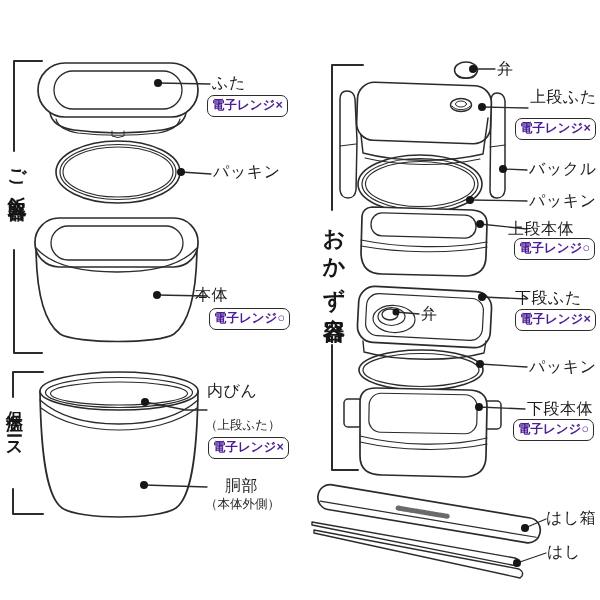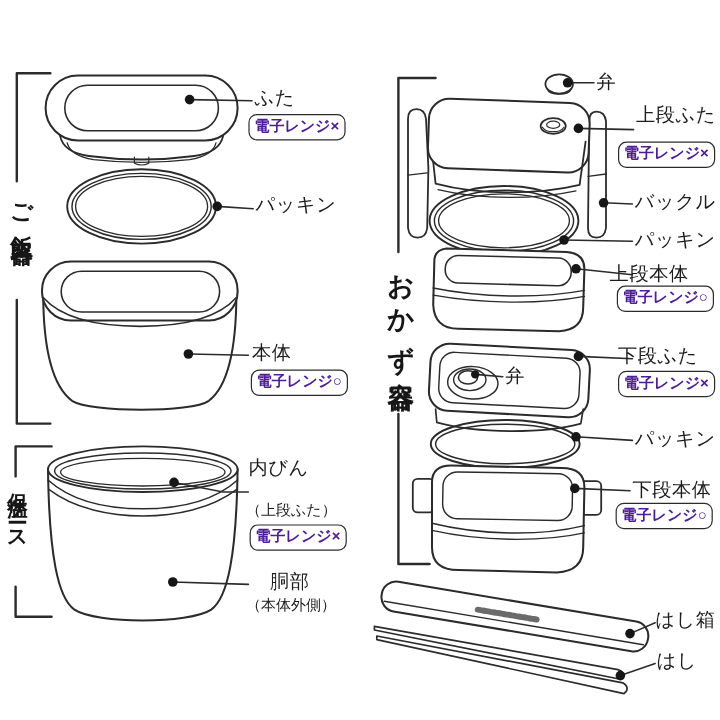--- a/index.html
+++ b/index.html
@@ -191,21 +191,21 @@
   </g>
 </svg>
 
   <div class="vtitle t-rice">ご飯容器</div>
   <div class="vtitle t-thermal">保温ケース</div>
   <div class="vtitle t-okazu">おかず容器</div>
 
   <div class="lbl" style="left:212px;top:74px">ふた</div>
   <div class="badge" style="left:207px;top:95px">電子レンジ×</div>
   <div class="lbl" style="left:213px;top:163px">パッキン</div>
-  <div class="lbl" style="left:210px;top:286px">本体</div>
+  <div class="lbl" style="left:195px;top:286px">本体</div>
   <div class="badge" style="left:209px;top:308px">電子レンジ○</div>
   <div class="lbl" style="left:207px;top:382px">内びん</div>
   <div class="lbl sub" style="left:205px;top:419px">（上段ふた）</div>
   <div class="badge" style="left:208px;top:437px">電子レンジ×</div>
   <div class="lbl" style="left:225px;top:477px">胴部</div>
   <div class="lbl sub" style="left:205px;top:498px">（本体外側）</div>
 
   <div class="lbl" style="left:497px;top:60px">弁</div>
   <div class="lbl" style="left:530px;top:88px">上段ふた</div>
   <div class="badge" style="left:515px;top:118px">電子レンジ×</div>

